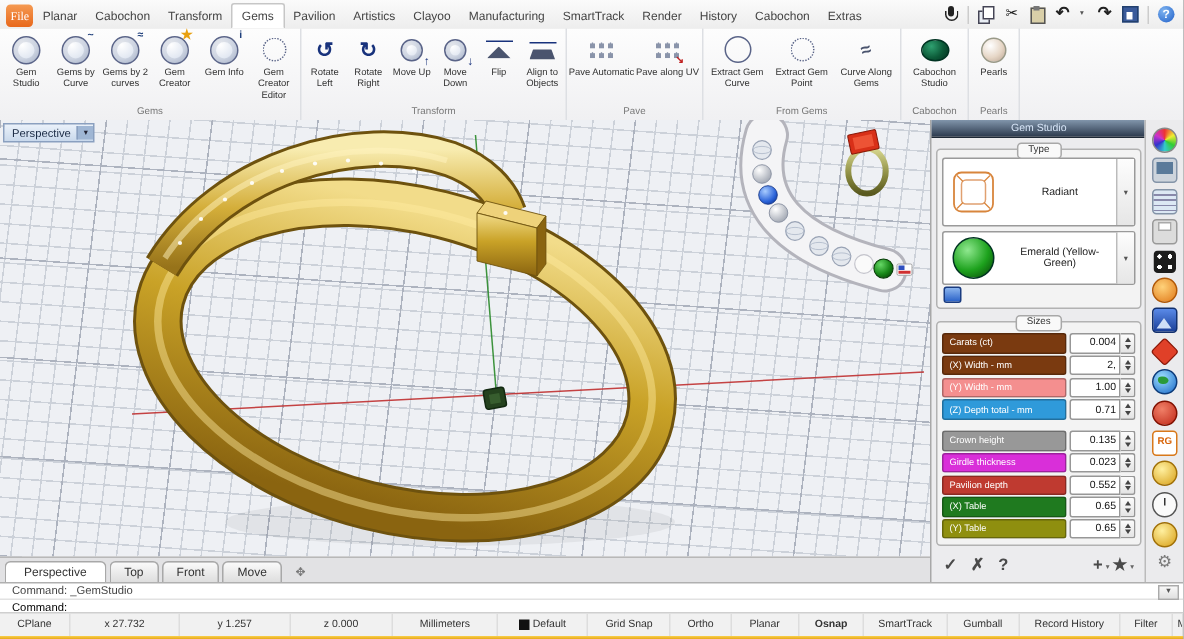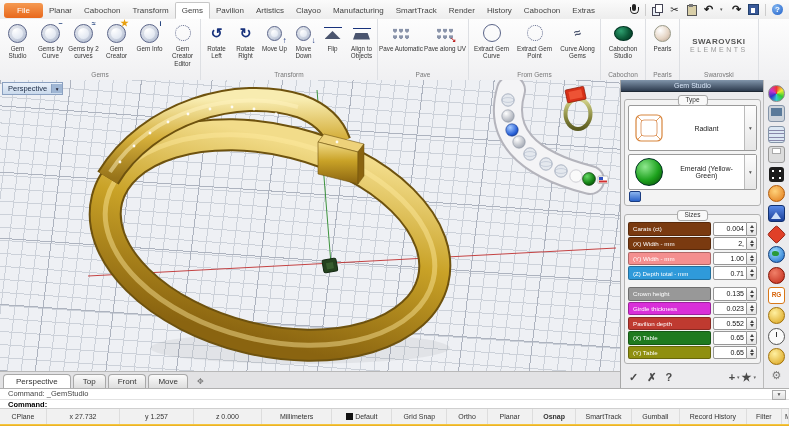--- a/index.html
+++ b/index.html
@@ -1,21 +1,21 @@
 <!DOCTYPE html>
 <html><head>
 <meta charset="utf-8">
 <style>
   html,body{margin:0;padding:0;background:#888;}
   .root{position:relative;width:789px;height:426px;font-family:"Liberation Sans",sans-serif;background:#f0f0f0;overflow:hidden;-webkit-font-smoothing:antialiased;}
 
   
   .menubar{position:absolute;left:0;top:0;width:789px;height:19px;background:linear-gradient(#fbfbfb,#ededed);border-bottom:1px solid #d5d5d5;display:flex;align-items:center;font-size:8px;color:#444;}
   .mtab{padding:3px 6px;margin-top:1px;cursor:default;white-space:nowrap;}
-  .mtab.file{background:linear-gradient(#f59a52,#e8681c);color:#fff;border-radius:3px;margin-left:4px;padding:3px 13px;}
+  .mtab.file{background:linear-gradient(#f59a52,#e8681c);color:#fff;border-radius:3px;margin-left:4px;padding:3px 3px;font-family:Liberation Serif, serif;}
   .mtab.active{background:#fff;border:1px solid #c6c6c6;border-bottom:1px solid #fff;border-radius:2px 2px 0 0;}
   .micons{margin-left:auto;display:flex;align-items:center;gap:6px;padding-right:6px;}
   .msep{width:1px;height:12px;background:#ccc;}
   .ti{width:11px;height:11px;position:relative;display:inline-block;}
   .ti-mic::before{content:"";position:absolute;left:4px;top:0;width:3.5px;height:7px;background:#222;border-radius:2px;}
   .ti-mic::after{content:"";position:absolute;left:2px;top:3px;width:6.5px;height:5.5px;border:1px solid #222;border-top:none;border-radius:0 0 5px 5px;}
   .ti-copy::before{content:"";position:absolute;left:0;top:3px;width:6px;height:7px;background:#e8edf4;border:1px solid #445;}
   .ti-copy::after{content:"";position:absolute;left:3px;top:0;width:6px;height:7px;background:#fff;border:1px solid #445;}
   .ti-cut{font-size:10px;line-height:11px;color:#222;text-align:center;}
   .ti-paste::before{content:"";position:absolute;left:1px;top:1px;width:8px;height:9px;background:#d9cfa8;border:1px solid #555;}
@@ -124,21 +124,21 @@
 
   
   .tabsrow{position:absolute;left:0;top:371px;width:620px;height:17px;background:#e2e2e4;border-top:1px solid #b8b8b8;display:flex;align-items:flex-end;padding-left:3px;gap:2px;font-size:8px;color:#333;box-sizing:border-box;}
   .vtab{padding:2px 9px 2px;border:1px solid #a8a8a8;border-bottom:none;border-radius:4px 4px 0 0;background:linear-gradient(#fafafa,#dedede);white-space:nowrap;}
   .vtab.active{background:#fff;padding:2px 12px 2px;}
   .vtabplus{padding:2px 7px;color:#777;font-size:8px;}
 
   
   .command{position:absolute;left:0;top:388px;width:789px;height:20px;background:#fff;border-top:1px solid #b0b0b0;font-size:7.5px;color:#333;}
   .cline1{height:10px;line-height:10px;padding-left:8px;border-bottom:1px solid #e2e2e2;color:#444;}
-  .cline2{height:9px;line-height:9px;padding-left:8px;font-weight:bold;color:#000;}
+  .cline2{height:9px;line-height:9px;padding-left:8px;font-weight:normal;color:#000;}
   .chist{position:absolute;right:3px;top:1px;width:12px;height:8px;border:1px solid #aaa;background:linear-gradient(#f8f8f8,#e0e0e0);font-size:5px;line-height:7px;text-align:center;color:#555;}
 
   
   .status{position:absolute;left:0;top:408px;width:789px;height:16px;background:#f1f1f1;border-top:1px solid #cfcfcf;display:flex;font-size:7px;color:#333;align-items:stretch;box-sizing:border-box;}
   .scell{display:flex;align-items:center;justify-content:center;border-right:1px solid #ddd;padding:0 3px;white-space:nowrap;overflow:hidden;}
   .scell.b{font-weight:bold;}
   .swatch{width:7px;height:7px;background:#111;margin-right:2px;flex:0 0 auto;}
   .bottomline{position:absolute;left:0;top:424px;width:789px;height:2px;background:linear-gradient(#f8d04a,#e8a81a);}
 </style>
 </head>
@@ -322,27 +322,20 @@
     <div class="rgroup pearls">
       <div class="ritems">
         <div class="ritem">
             <span class="ic">
               <span class="pearlic"></span>
             </span>
             <span class="lbl">Pearls</span>
           </div>
       </div>
       <div class="rcaption">Pearls</div>
-    </div>
-    <div class="rgroup swgroup">
-      <div class="swlogo">
-        <span class="sw1">SWAROVSKI</span>
-        <span class="sw2">ELEMENTS</span>
-      </div>
-      <div class="rcaption">Swarovski</div>
     </div>
   </div>
 
   <div class="viewport">
     <svg class="scene" width="620" height="291" viewBox="0 0 620 291">
       <defs>
         <linearGradient id="gold" x1="0" y1="0" x2="0" y2="1">
           <stop offset="0" stop-color="#f2dc8a"></stop>
             <stop offset="0.45" stop-color="#c9a227"></stop>
             <stop offset="1" stop-color="#8a6410"></stop>

